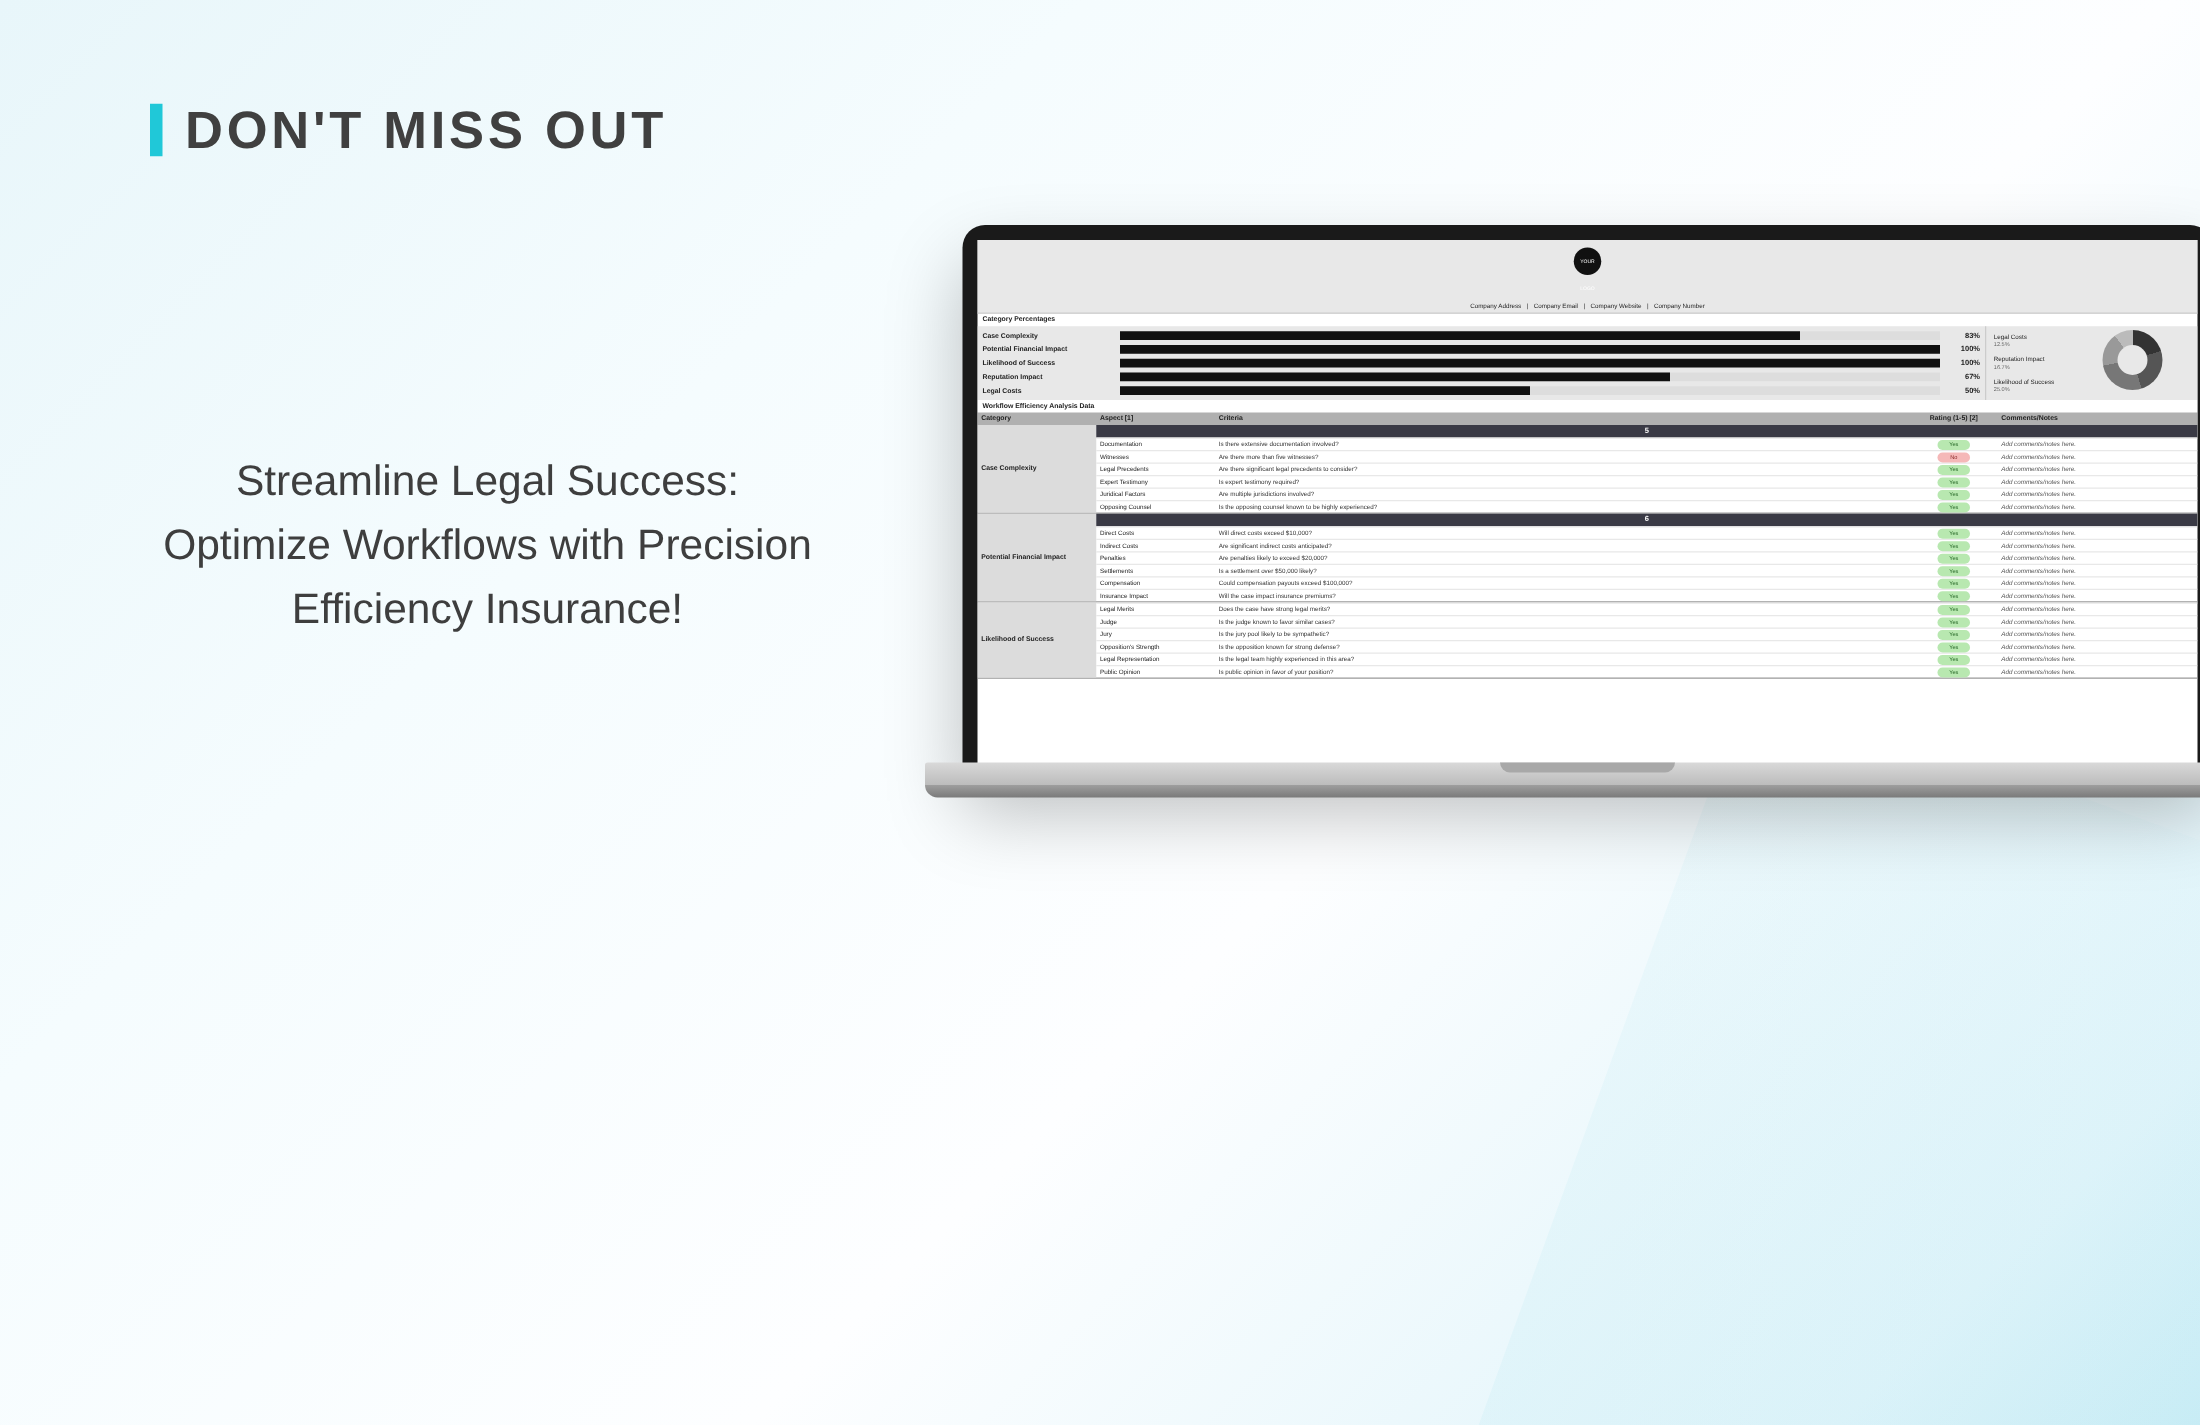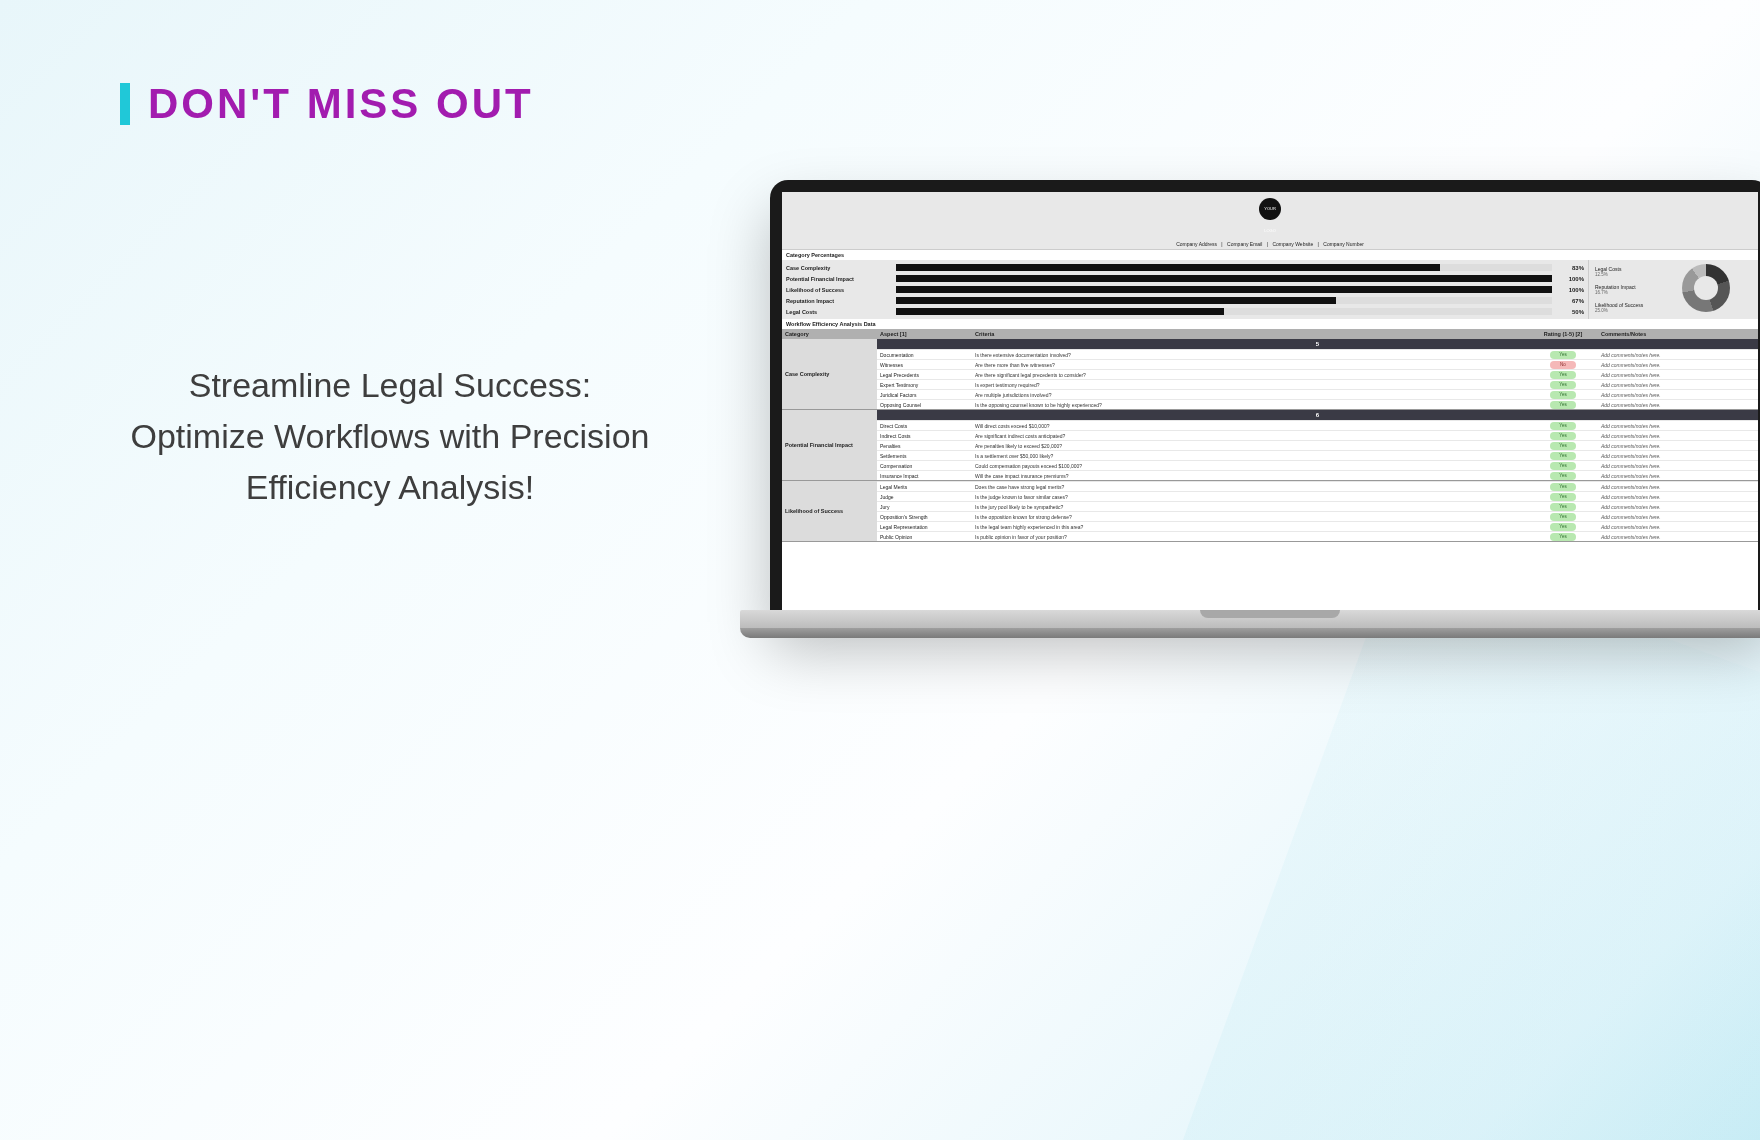--- a/index.html
+++ b/index.html
@@ -16,21 +16,21 @@
   transform: rotate(20deg); opacity:0.5;
 }
 .hero {
   position:absolute; left:120px; top:80px;
   display:flex; align-items:center;
 }
 .accent-bar {
   width:10px; height:42px; background:#20c8d8; margin-right:18px;
 }
 .hero-title {
-  font-size:42px; font-weight:700; letter-spacing:3px; color:#a21caf;
+  font-size:42px; font-weight:700; letter-spacing:3px; color:#404040;
 }
 .tagline {
   position:absolute; left:120px; top:360px; width:540px;
   font-size:34px; line-height:1.5; color:#3e3e3e; text-align:center;
 }
 .laptop {
   position:absolute; right:-30px; top:180px;
   width:1050px; height:540px;
   perspective:none;
 }
@@ -120,21 +120,21 @@
 </head>
 <body>
 
 <div class="bg-poly"></div>
 
 <div class="hero">
   <div class="accent-bar"></div>
   <div class="hero-title">DON'T MISS OUT</div>
 </div>
 
-<div class="tagline">Streamline Legal Success: Optimize Workflows with Precision Efficiency Analysis!</div>
+<div class="tagline">Streamline Legal Success: Optimize Workflows with Precision Efficiency Insurance!</div>
 
 <div class="laptop">
   <div class="screen">
     <div class="screen-inner">
       <div class="sheet">
         <div class="logo-row">
           <span class="logo-dot">YOUR LOGO</span>
         </div>
         <div class="meta-row">
           <span>Company Address</span> |

